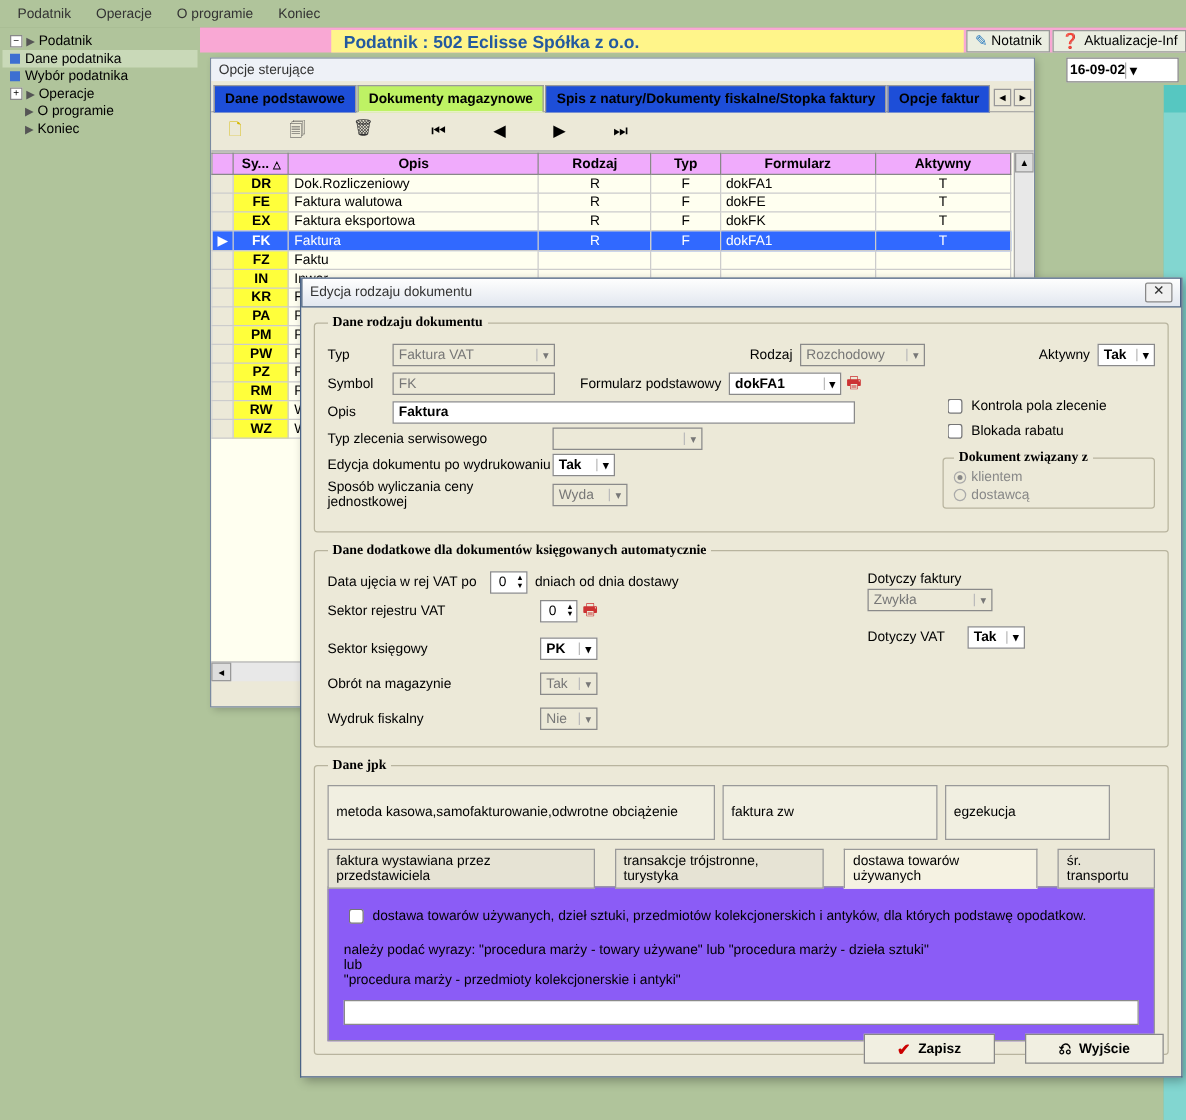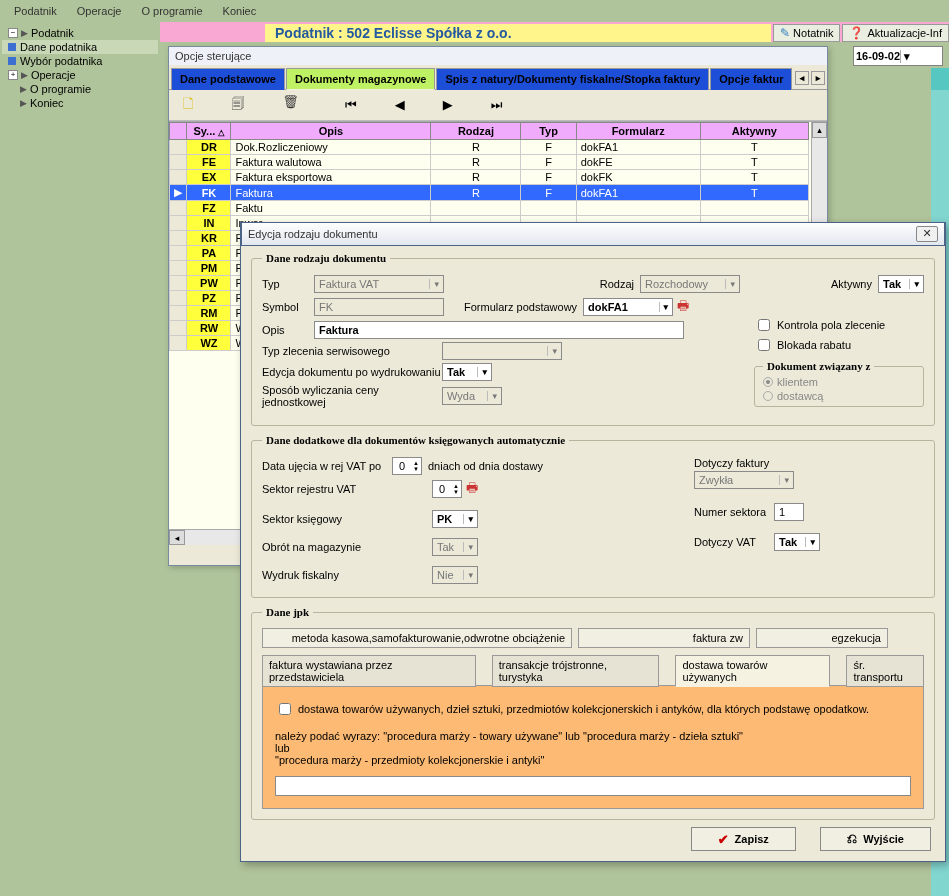--- a/index.html
+++ b/index.html
@@ -221,38 +221,38 @@
   .ck { display: flex; align-items: center; gap: 4px; margin: 2px 0; }
   .ck input { width: 12px; height: 12px; }
   .radio-group { display: flex; flex-direction: column; gap: 2px; color: #888; }
   .radio-row { display: flex; align-items: center; gap: 4px; }
   .radio { width: 10px; height: 10px; border: 1px solid #aaa; border-radius: 50%; display: inline-block; background: #ece9d8; }
   .radio.on::after { content: ""; display: block; width: 4px; height: 4px; background: #888; border-radius: 50%; margin: 2px; }
 
   .jpk-btns { display: flex; gap: 6px; padding: 2px 0; flex-wrap: wrap; }
   .jpk-btn {
     border: 1px solid #999;
-    padding: 3px 6px;
+    padding: 15px 6px;
     background: #f1efe1;
-    text-align: right;
+    text-align: left;
   }
   .jpk-tabs { display: flex; gap: 16px; }
   .jpk-tab {
     border: 1px solid #999;
     background: #e6e3d4;
     padding: 3px 6px;
     position: relative;
     top: 1px;
   }
   .jpk-tab.active { background: #f5f2e2; border-bottom-color: #f5f2e2; }
   .jpk-panel {
     border: 1px solid #999;
     border-top: 1px solid #999;
     padding: 12px;
-    background: #fdba74;
+    background: #8b5cf6;
     margin-top: -1px;
   }
   .long-txt {
     border: 1px solid #8a8a8a;
     height: 20px;
     background: #fff;
     margin-top: 10px;
   }
   .dialog-footer {
     position: absolute;
@@ -685,26 +685,20 @@
           </div>
         </div>
 
         <div style="width:230px">
           <div class="form-row" style="flex-direction:column;align-items:flex-start">
             <label>Dotyczy faktury</label>
             <div class="combo dis" style="width:100px;margin-top:2px">
               <span>Zwykła</span>
               <span class="cdrop">▾</span>
             </div>
-          </div>
-          <div class="form-row" style="margin-top:14px">
-            <label style="width:80px">Numer sektora</label>
-            <div class="txt" style="width:30px">
-                <span>1</span>
-              </div>
           </div>
           <div class="form-row" style="margin-top:12px">
             <label style="width:80px">Dotyczy VAT</label>
             <div class="combo" style="width:46px;font-weight:bold">
               <span>Tak</span>
               <span class="cdrop">▾</span>
             </div>
           </div>
         </div>
       </div>

